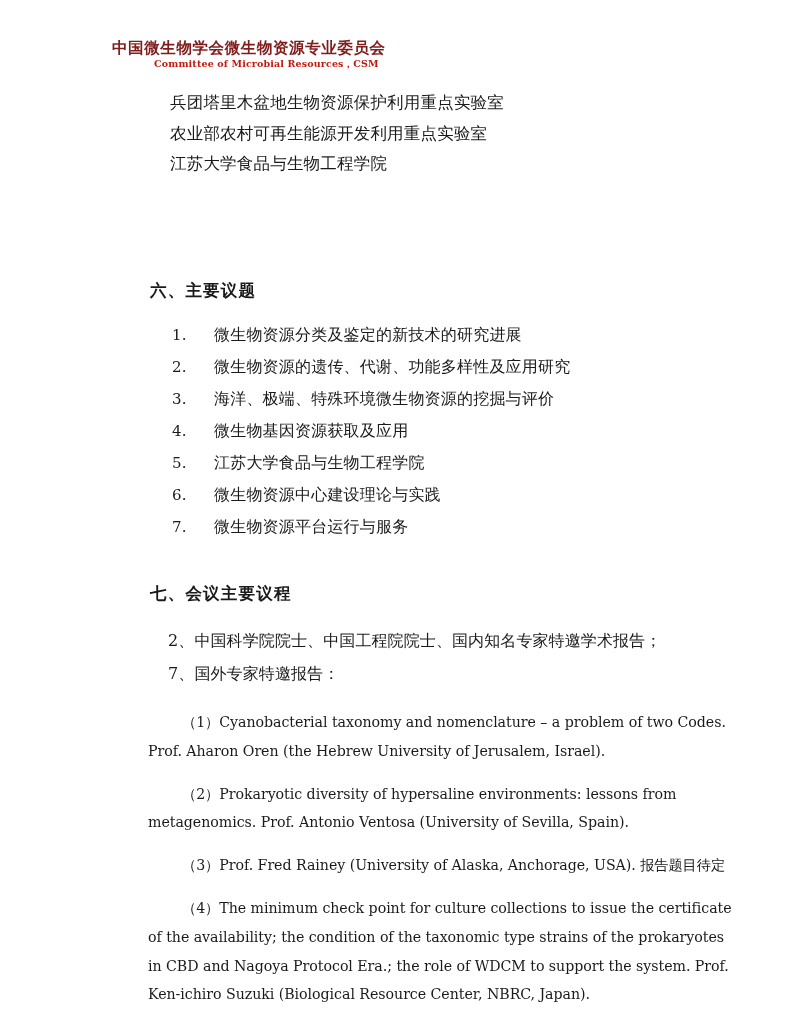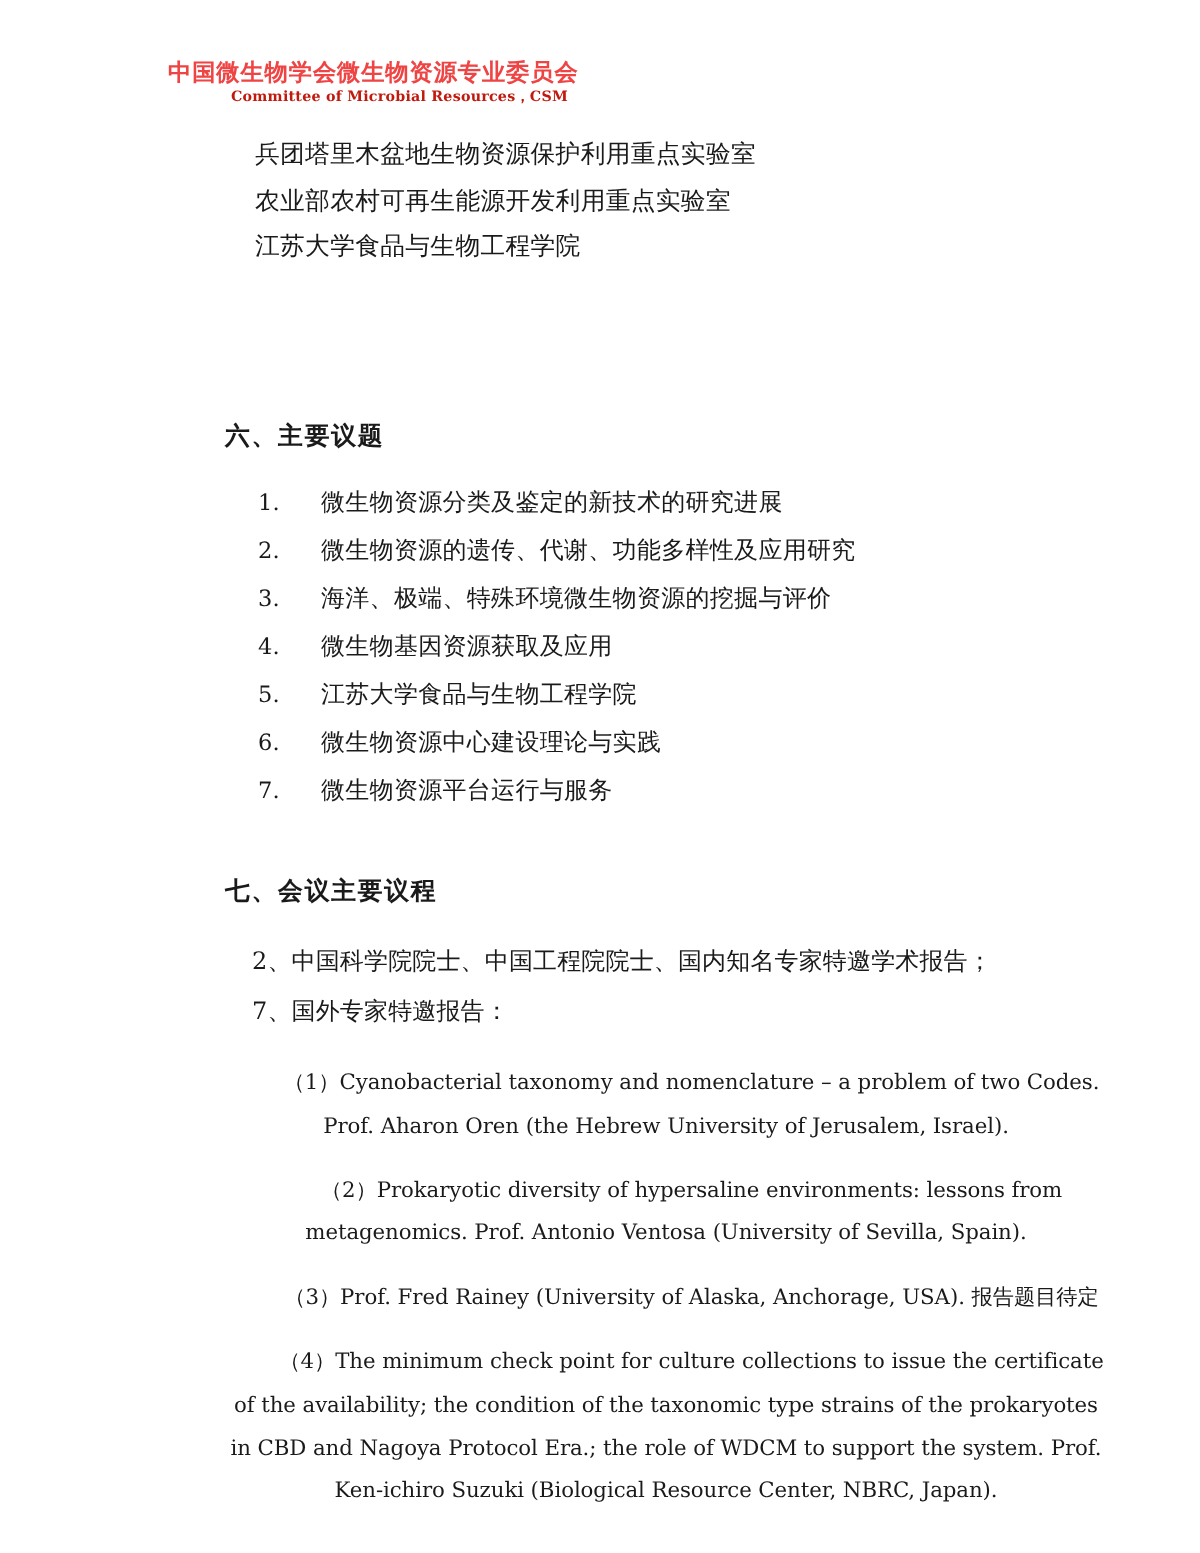--- a/index.html
+++ b/index.html
@@ -29,21 +29,21 @@
     position: absolute;
     left: 112px;
     top: 38px;
     width: 600px;
   }
   .letterhead-cn {
     font-family: "DejaVu Serif", "Liberation Serif", serif;
     font-size: 15.5px;
     font-weight: bold;
     letter-spacing: 0.6px;
-    color: #ef4444;
+    color: #7f1d1d;
     line-height: 1.25;
     white-space: nowrap;
   }
   .letterhead-en {
     margin-top: 1px;
     margin-left: 42px;
     font-family: "DejaVu Serif", "Liberation Serif", serif;
     font-size: 9.5px;
     font-weight: bold;
     letter-spacing: 0.15px;
@@ -118,21 +118,21 @@
     top: 694px;
     left: 0;
   }
   .talk-para {
     margin-left: 112px;
     margin-right: 96px;
     text-indent: 34px;
     font-family: "DejaVu Serif", "Liberation Serif", serif;
     font-size: 14.2px;
     line-height: 28.7px;
-    text-align: center;
+    text-align: left;
     letter-spacing: -0.05px;
   }
 </style>
 </head>
 <body>
 
 <div class="page">
 
   <div class="letterhead">
     <div class="letterhead-cn">中国微生物学会微生物资源专业委员会</div>

